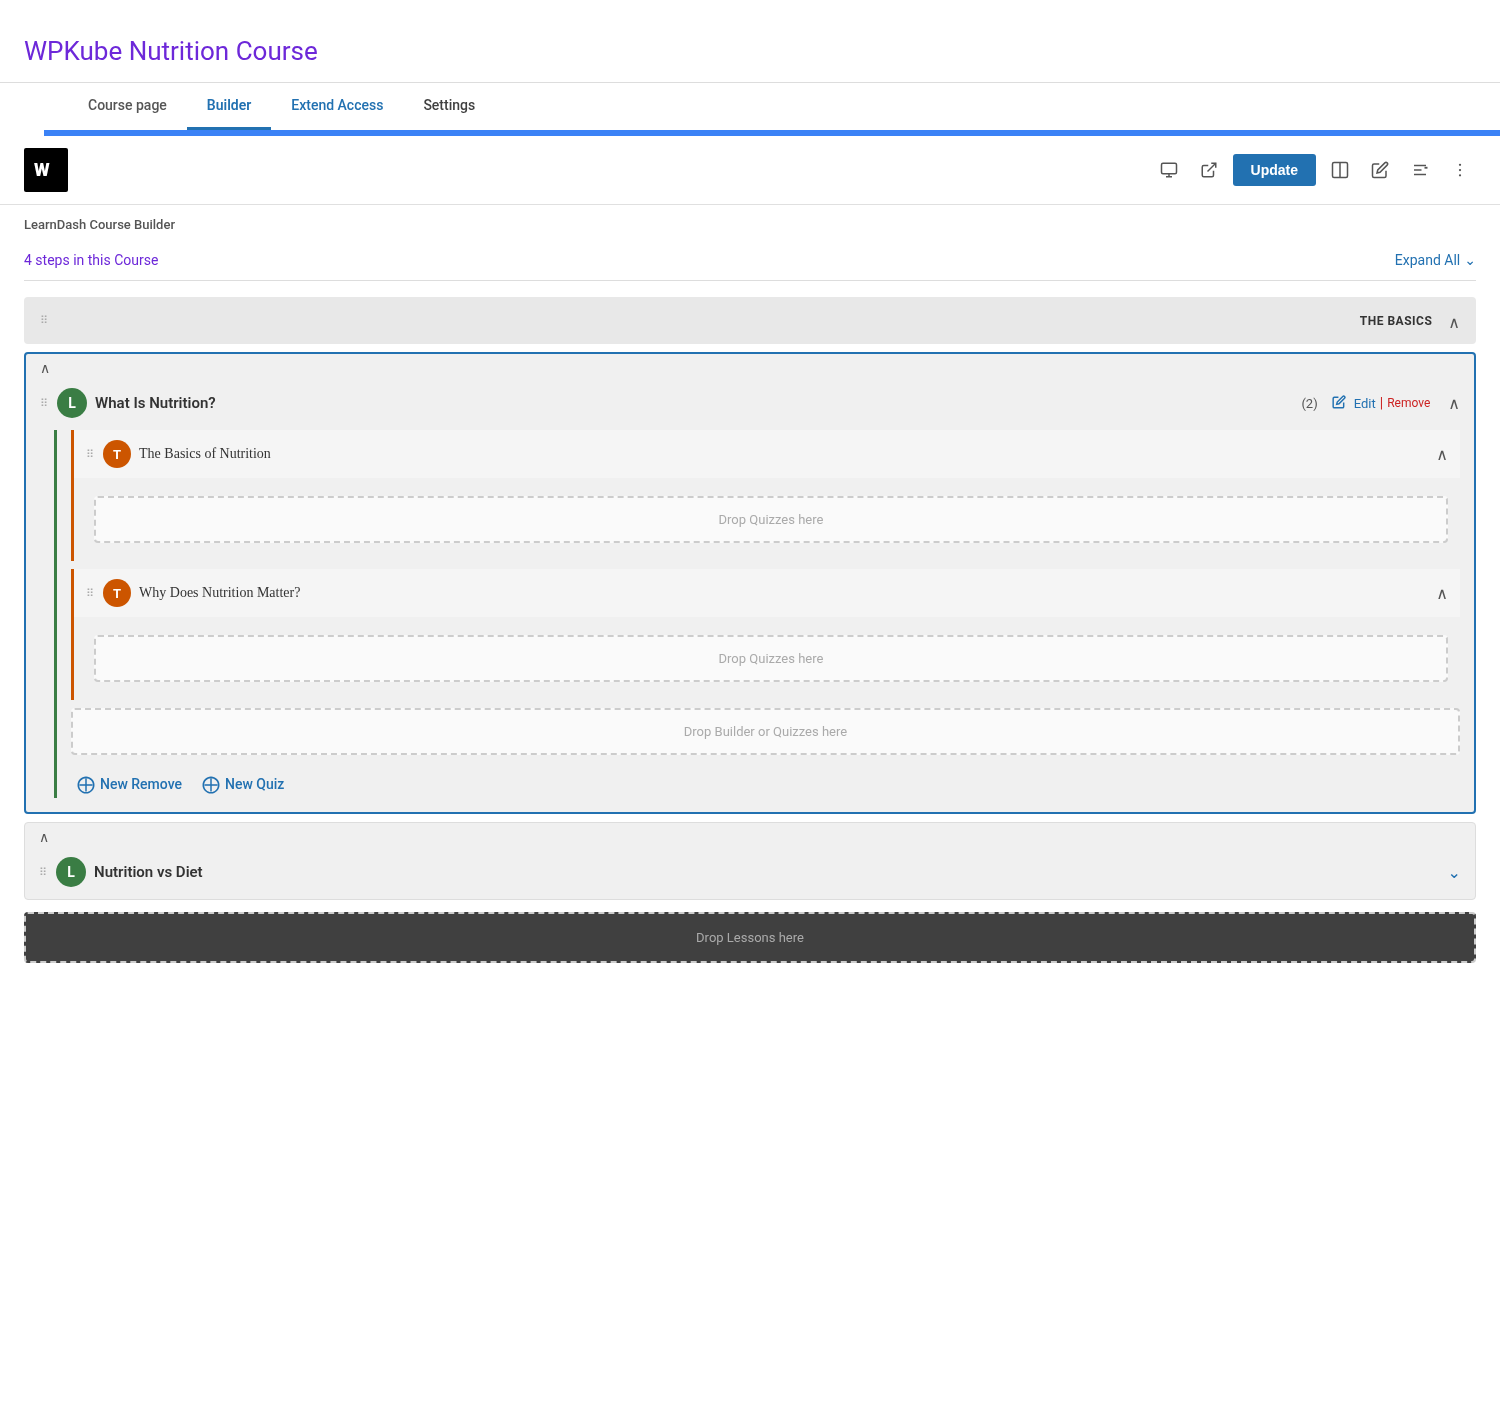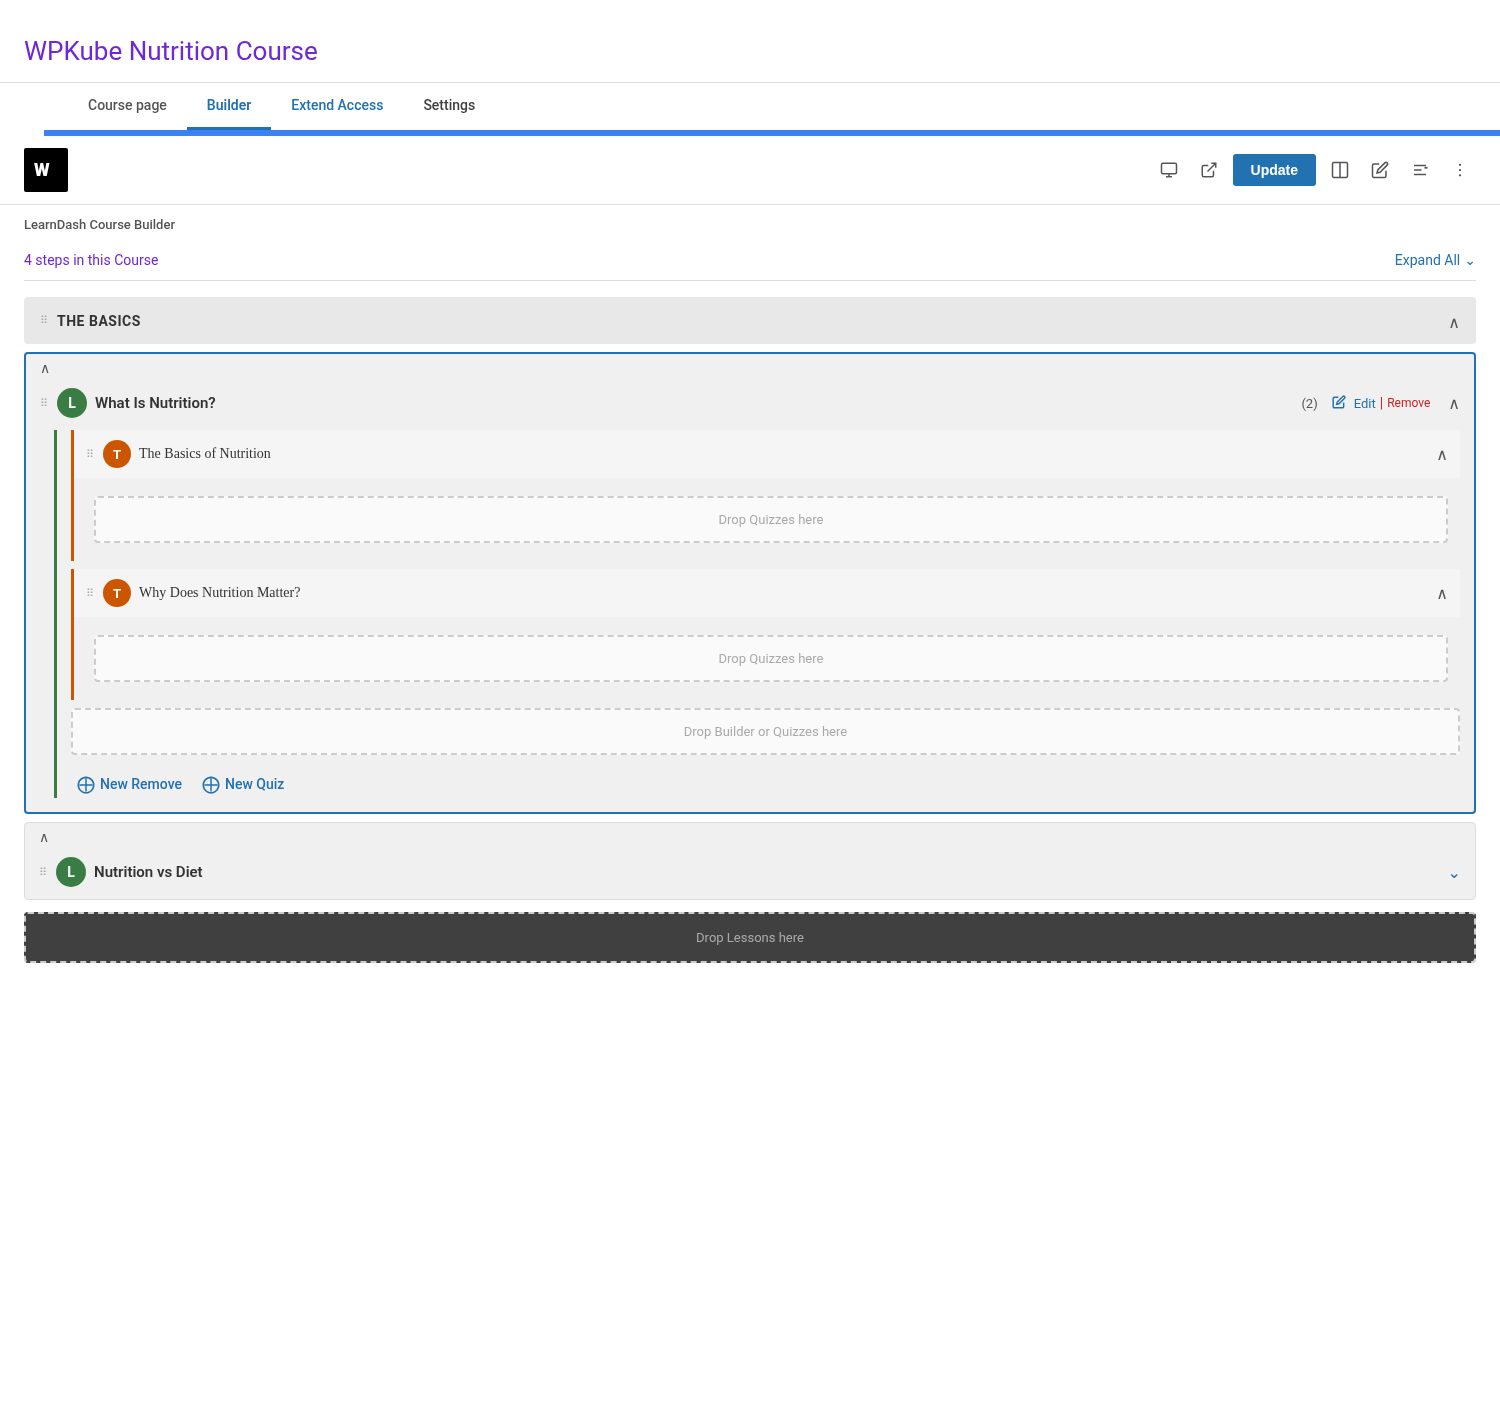--- a/index.html
+++ b/index.html
@@ -32,21 +32,21 @@
     .expand-all { display: flex; align-items: center; gap: 4px; color: #2271b1; font-size: 14px; cursor: pointer; font-weight: 400; }
     .divider { border: none; border-top: 1px solid #ddd; margin: 0 24px; }
 
     
     .builder-content { padding: 16px 24px; }
 
     
     .section-block { background: #e8e8e8; border-radius: 4px; margin-bottom: 8px; }
     .section-header { display: flex; align-items: center; gap: 8px; padding: 12px 16px; }
     .section-drag { color: #aaa; font-size: 12px; cursor: grab; }
-    .section-title { font-size: 14px; font-weight: 700; color: #333; text-transform: uppercase; letter-spacing: 0.5px; flex: 1; }
+    .section-title { font-size: 12px; font-weight: 700; color: #333; text-transform: uppercase; letter-spacing: 0.5px; flex: 1; text-align: right; }
     .section-chevron { font-size: 16px; color: #555; cursor: pointer; margin-top: 4px; margin-left: 8px; }
 
     
     .lesson-block { background: #f0f0f0; border: 2px solid #2271b1; border-radius: 4px; margin: 0 0 8px; }
     .lesson-header { display: flex; align-items: center; gap: 8px; padding: 12px 14px; }
     .lesson-drag { color: #aaa; font-size: 10px; cursor: grab; }
     .lesson-icon { width: 30px; height: 30px; border-radius: 50%; display: flex; align-items: center; justify-content: center; color: #fff; font-weight: 700; font-size: 14px; flex-shrink: 0; }
     .lesson-icon.green { background: #3a7d44; }
     .lesson-title { font-size: 15px; font-weight: 600; color: #333; flex: 1; }
     .lesson-count { font-size: 13px; color: #555; margin-left: 4px; }

